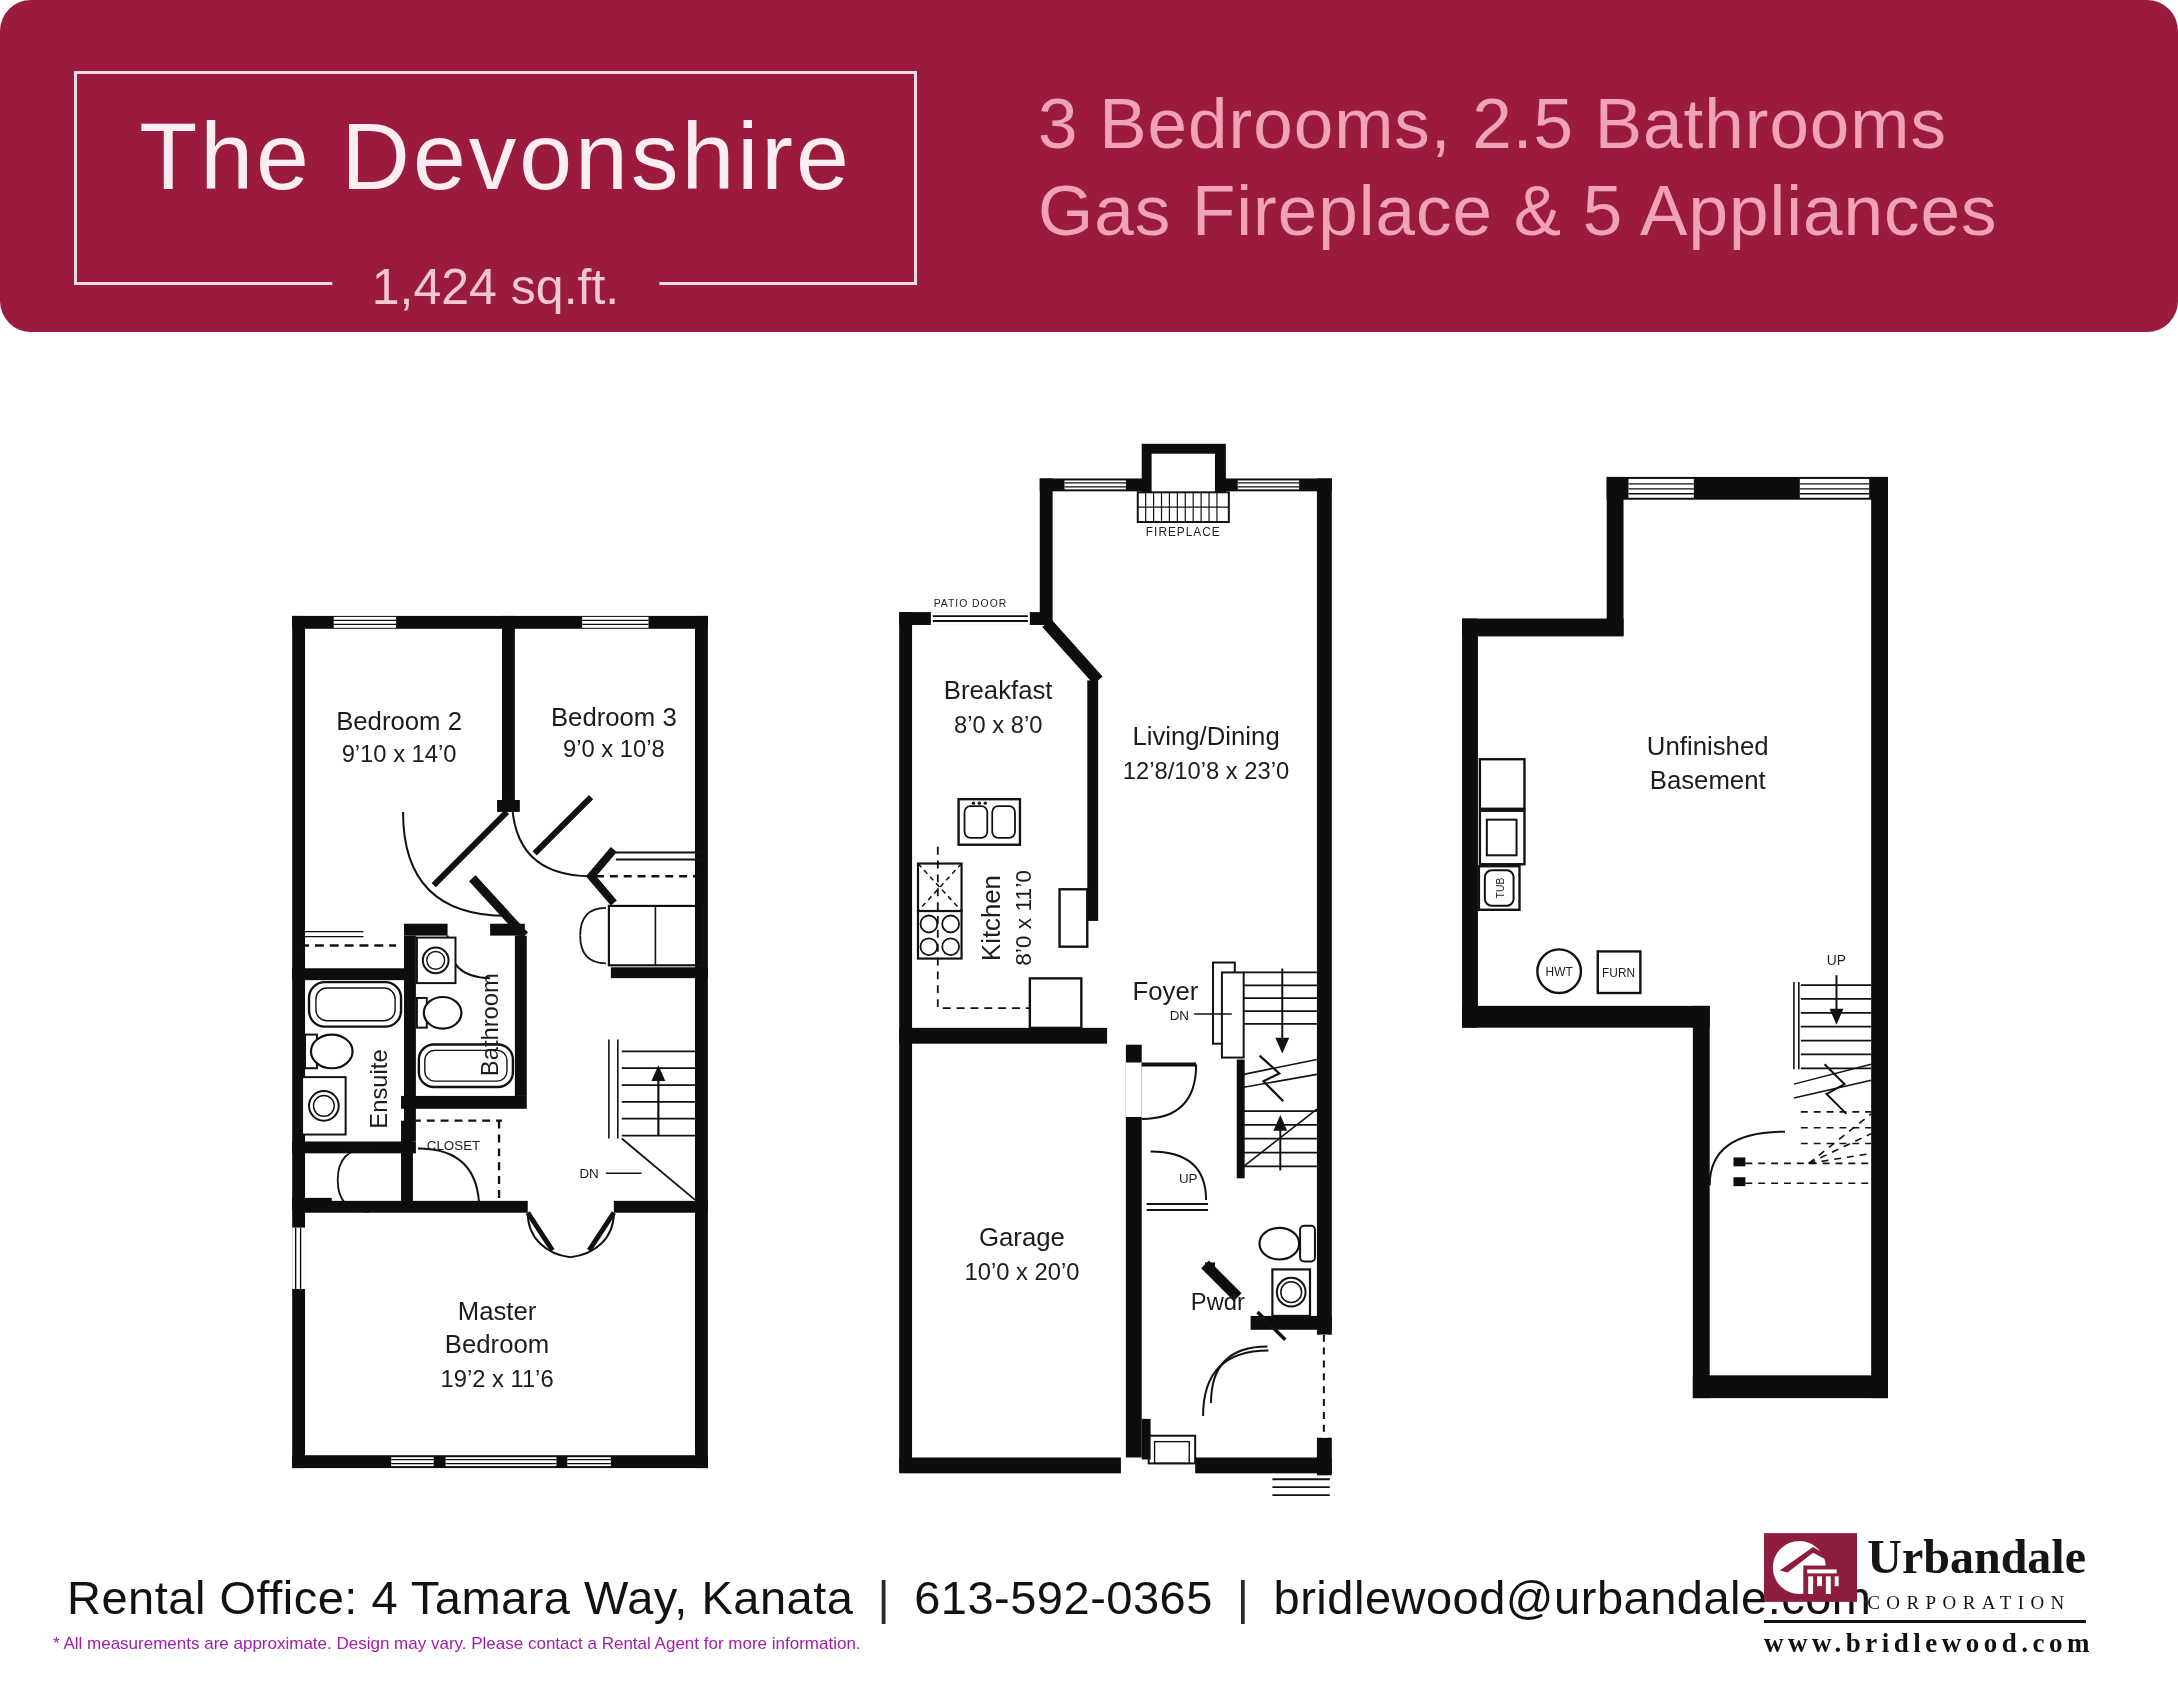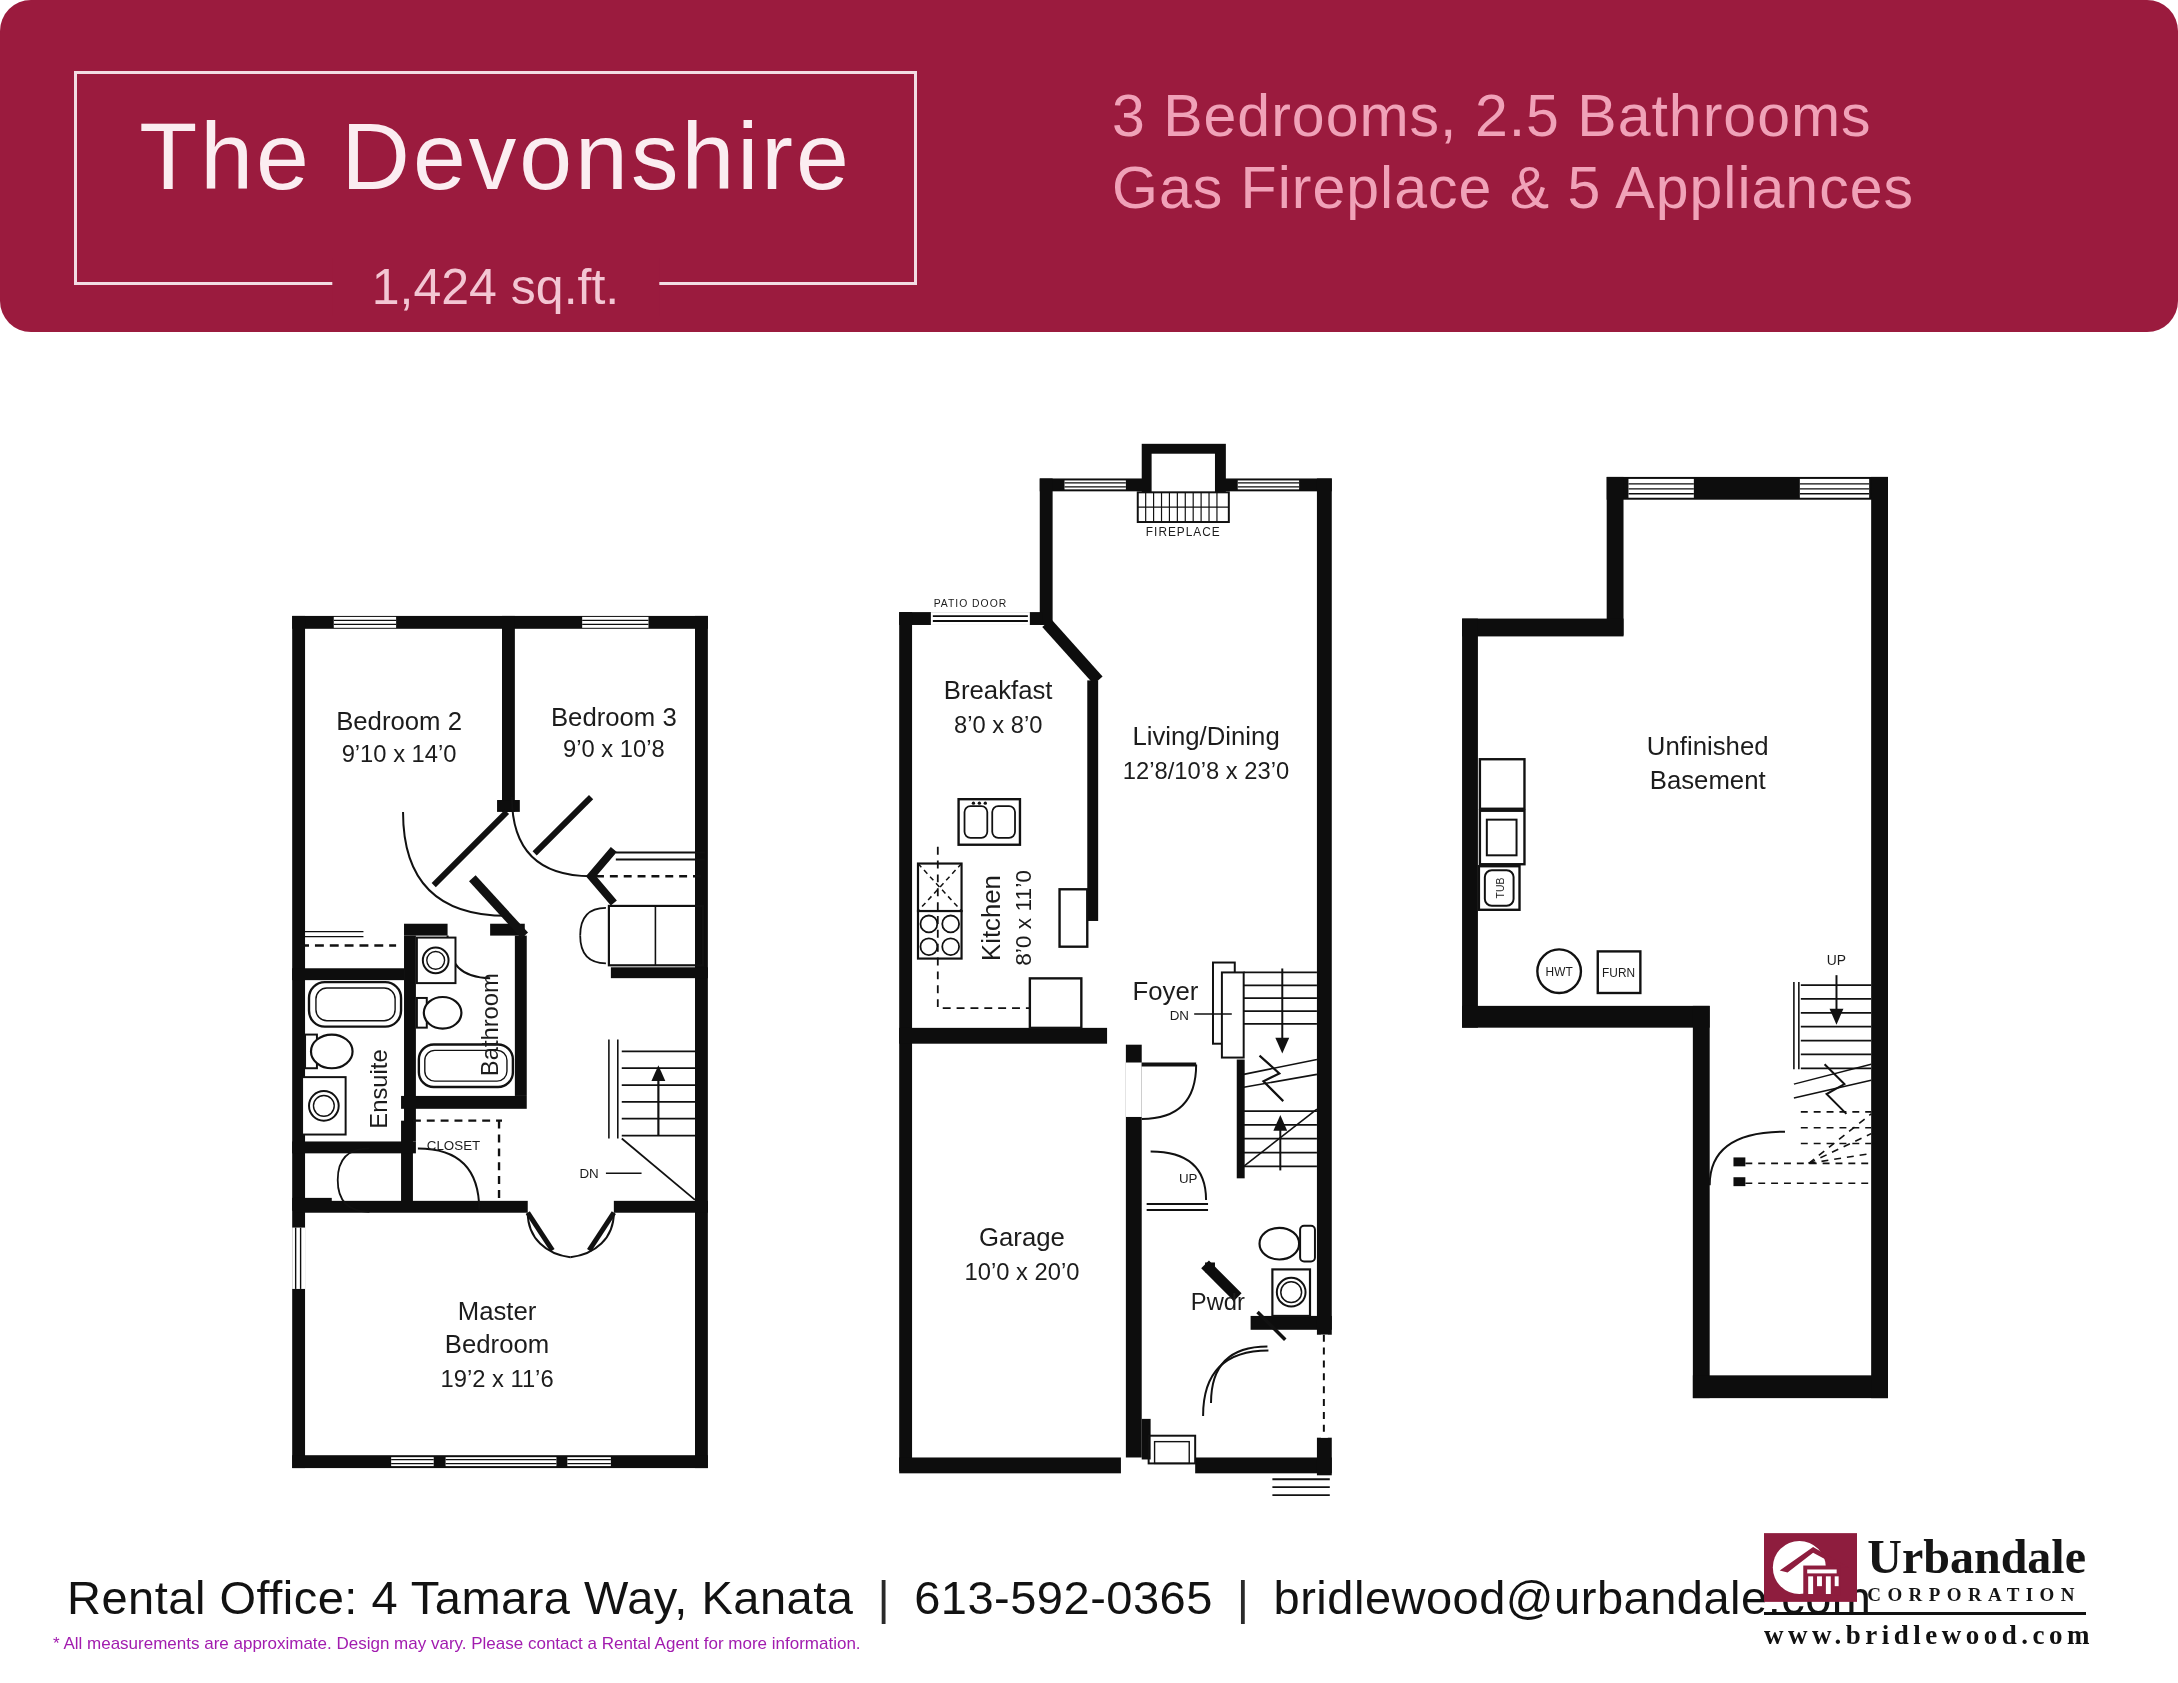--- a/index.html
+++ b/index.html
@@ -6,37 +6,37 @@
   .page{position:relative;width:2178px;height:1683px;background:#ffffff;overflow:hidden;
         font-family:"Liberation Sans",sans-serif;}
   
   .band{position:absolute;left:0;top:0;width:2178px;height:332px;}
   .title-box{position:absolute;left:74px;top:71px;width:837px;height:208px;
              border:3px solid #F3DCE3;}
   .plan-name{position:absolute;left:0;top:28px;width:100%;text-align:center;
              font-size:95px;font-weight:100;color:#FBEDF1;letter-spacing:3px;margin:0;}
   .plan-sqft{position:absolute;left:50%;bottom:-34px;transform:translateX(-50%);
              padding:0 40px;font-size:50px;font-weight:100;color:#F3C6D3;white-space:nowrap;}
-  .features{position:absolute;left:1112px;top:81px;font-size:59px;font-weight:100;
+  .features{position:absolute;left:1038px;top:81px;font-size:71px;font-weight:100;
             color:#F0A2B8;line-height:1.22;letter-spacing:1px;}
   
   svg text{font-family:"Liberation Sans",sans-serif;fill:#1c1c1c;}
   .plan{position:absolute;}
   
   .contact-line{position:absolute;left:67px;top:1570px;font-size:47px;font-weight:300;
                 color:#121212;white-space:nowrap;letter-spacing:0.5px;}
   .sep{margin:0 24px;font-weight:100;color:#2a2a2a;}
   .disclaimer{position:absolute;left:53px;top:1634px;font-size:17px;color:#a21caf;}
   .logo{position:absolute;left:1764px;top:1533px;width:322px;}
   .logo-top{display:flex;align-items:flex-start;}
   .logo-texts{margin-left:10px;}
   .logo-name{font-family:Liberation Serif, serif;font-size:48px;font-weight:700;
              color:#151515;line-height:1;}
-  .logo-sub{font-family:"Liberation Serif",serif;font-size:19px;font-weight:700;
-            letter-spacing:6.4px;color:#151515;margin-top:3px;}
+  .logo-sub{font-family:"Liberation Serif",serif;font-size:19px;font-weight:400;
+            letter-spacing:6.4px;color:#151515;margin-top:11px;}
   .logo-rule{height:3px;background:#111;margin-top:6px;width:322px;}
   .logo-web{font-family:"Liberation Serif",serif;font-size:27px;font-weight:700;
             letter-spacing:4.5px;color:#111;margin-top:5px;text-align:center;}
 </style>
 </head>
 <body>
 
 <div class="page">
 
   <header class="band" style="background:#9B1B3E;border-radius:31px;">

